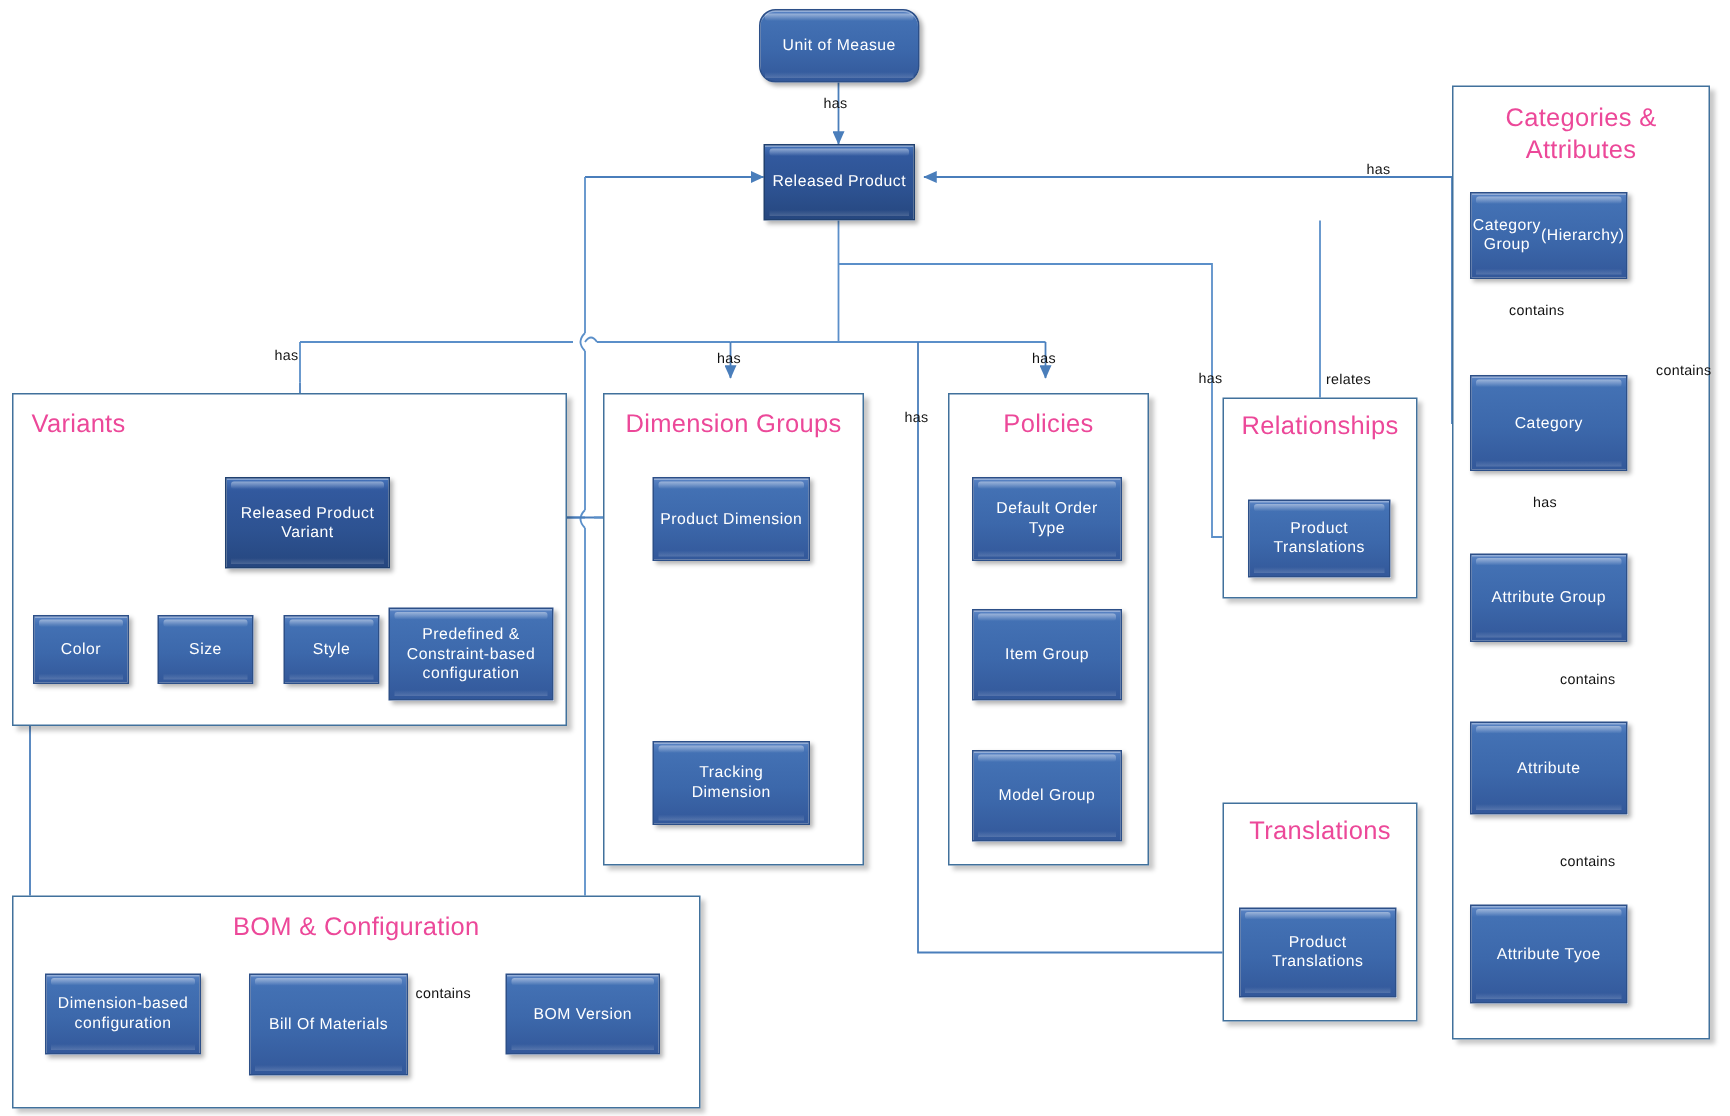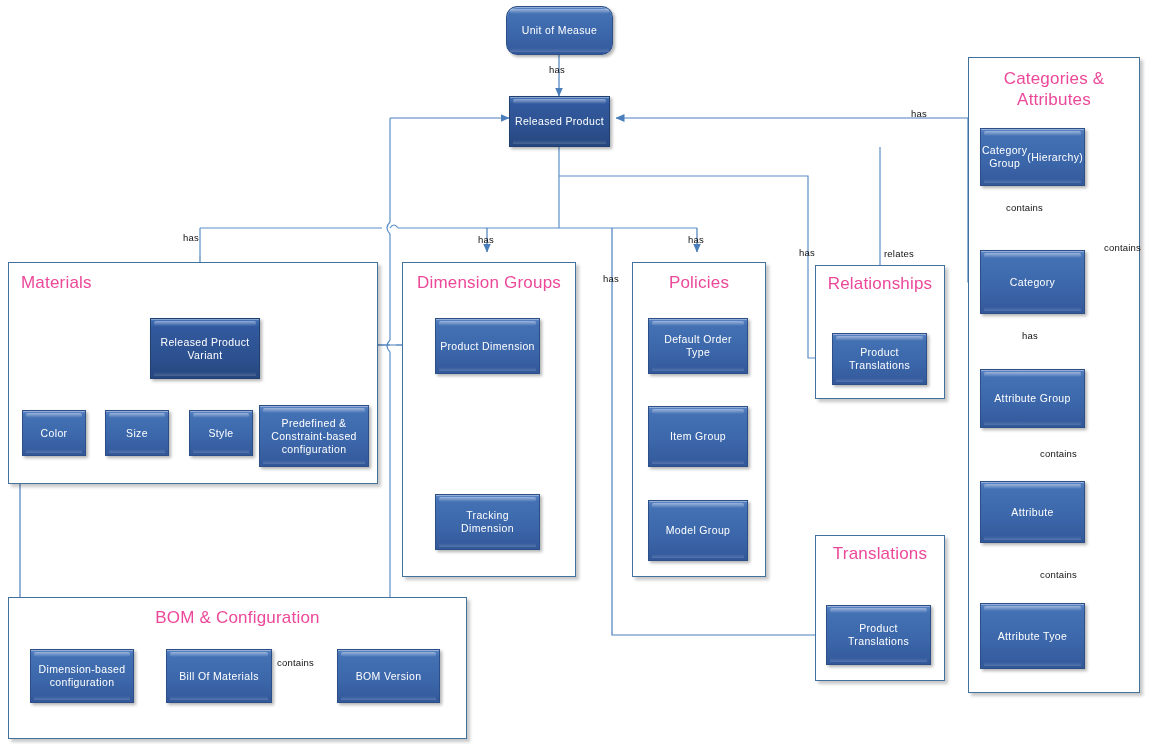--- a/index.html
+++ b/index.html
@@ -116,21 +116,21 @@
       <path d="M1032,220 L1130,220 L1130,282 L1084,282"></path>
     </g>
 
     <g fill="none" stroke="#5b8fc9" stroke-width="1.2">
       <path d="M168,676 L130,676" marker-end="url(#ah)" stroke="#4a7ebb"></path>
       <path d="M272,676 L332,676" marker-end="url(#ah)" stroke="#4a7ebb"></path>
     </g>
   </svg>
 
   <div class="group" style="left:8px;top:262px;width:368px;height:220px;">
-    <div class="group-title" style="top:10px;text-align:left;padding-left:12px;">Materials</div>
+    <div class="group-title" style="top:10px;text-align:left;padding-left:12px;">Variants</div>
   </div>
 
   <div class="group" style="left:402px;top:262px;width:172px;height:313px;">
     <div class="group-title" style="top:10px;">Dimension Groups</div>
   </div>
 
   <div class="group" style="left:632px;top:262px;width:132px;height:313px;">
     <div class="group-title" style="top:10px;">Policies</div>
   </div>
 
@@ -220,21 +220,21 @@
     <span>Attribute</span>
   </div>
   <div class="node" style="left:980px;top:603px;width:105px;height:66px;">
     <span>Attribute Tyoe</span>
   </div>
 
   <div class="node" style="left:30px;top:649px;width:104px;height:54px;flex-direction:column;">
     <span>Dimension-based</span>
     <span>configuration</span>
   </div>
-  <div class="node" style="left:166px;top:649px;width:106px;height:54px;">
+  <div class="node" style="left:166px;top:649px;width:106px;height:68px;">
     <span>Bill Of Materials</span>
   </div>
   <div class="node" style="left:337px;top:649px;width:103px;height:54px;">
     <span>BOM Version</span>
   </div>
 
   <div class="elabel" style="left:549px;top:64px;">has</div>
   <div class="elabel" style="left:183px;top:232px;">has</div>
   <div class="elabel" style="left:478px;top:234px;">has</div>
   <div class="elabel" style="left:688px;top:234px;">has</div>

